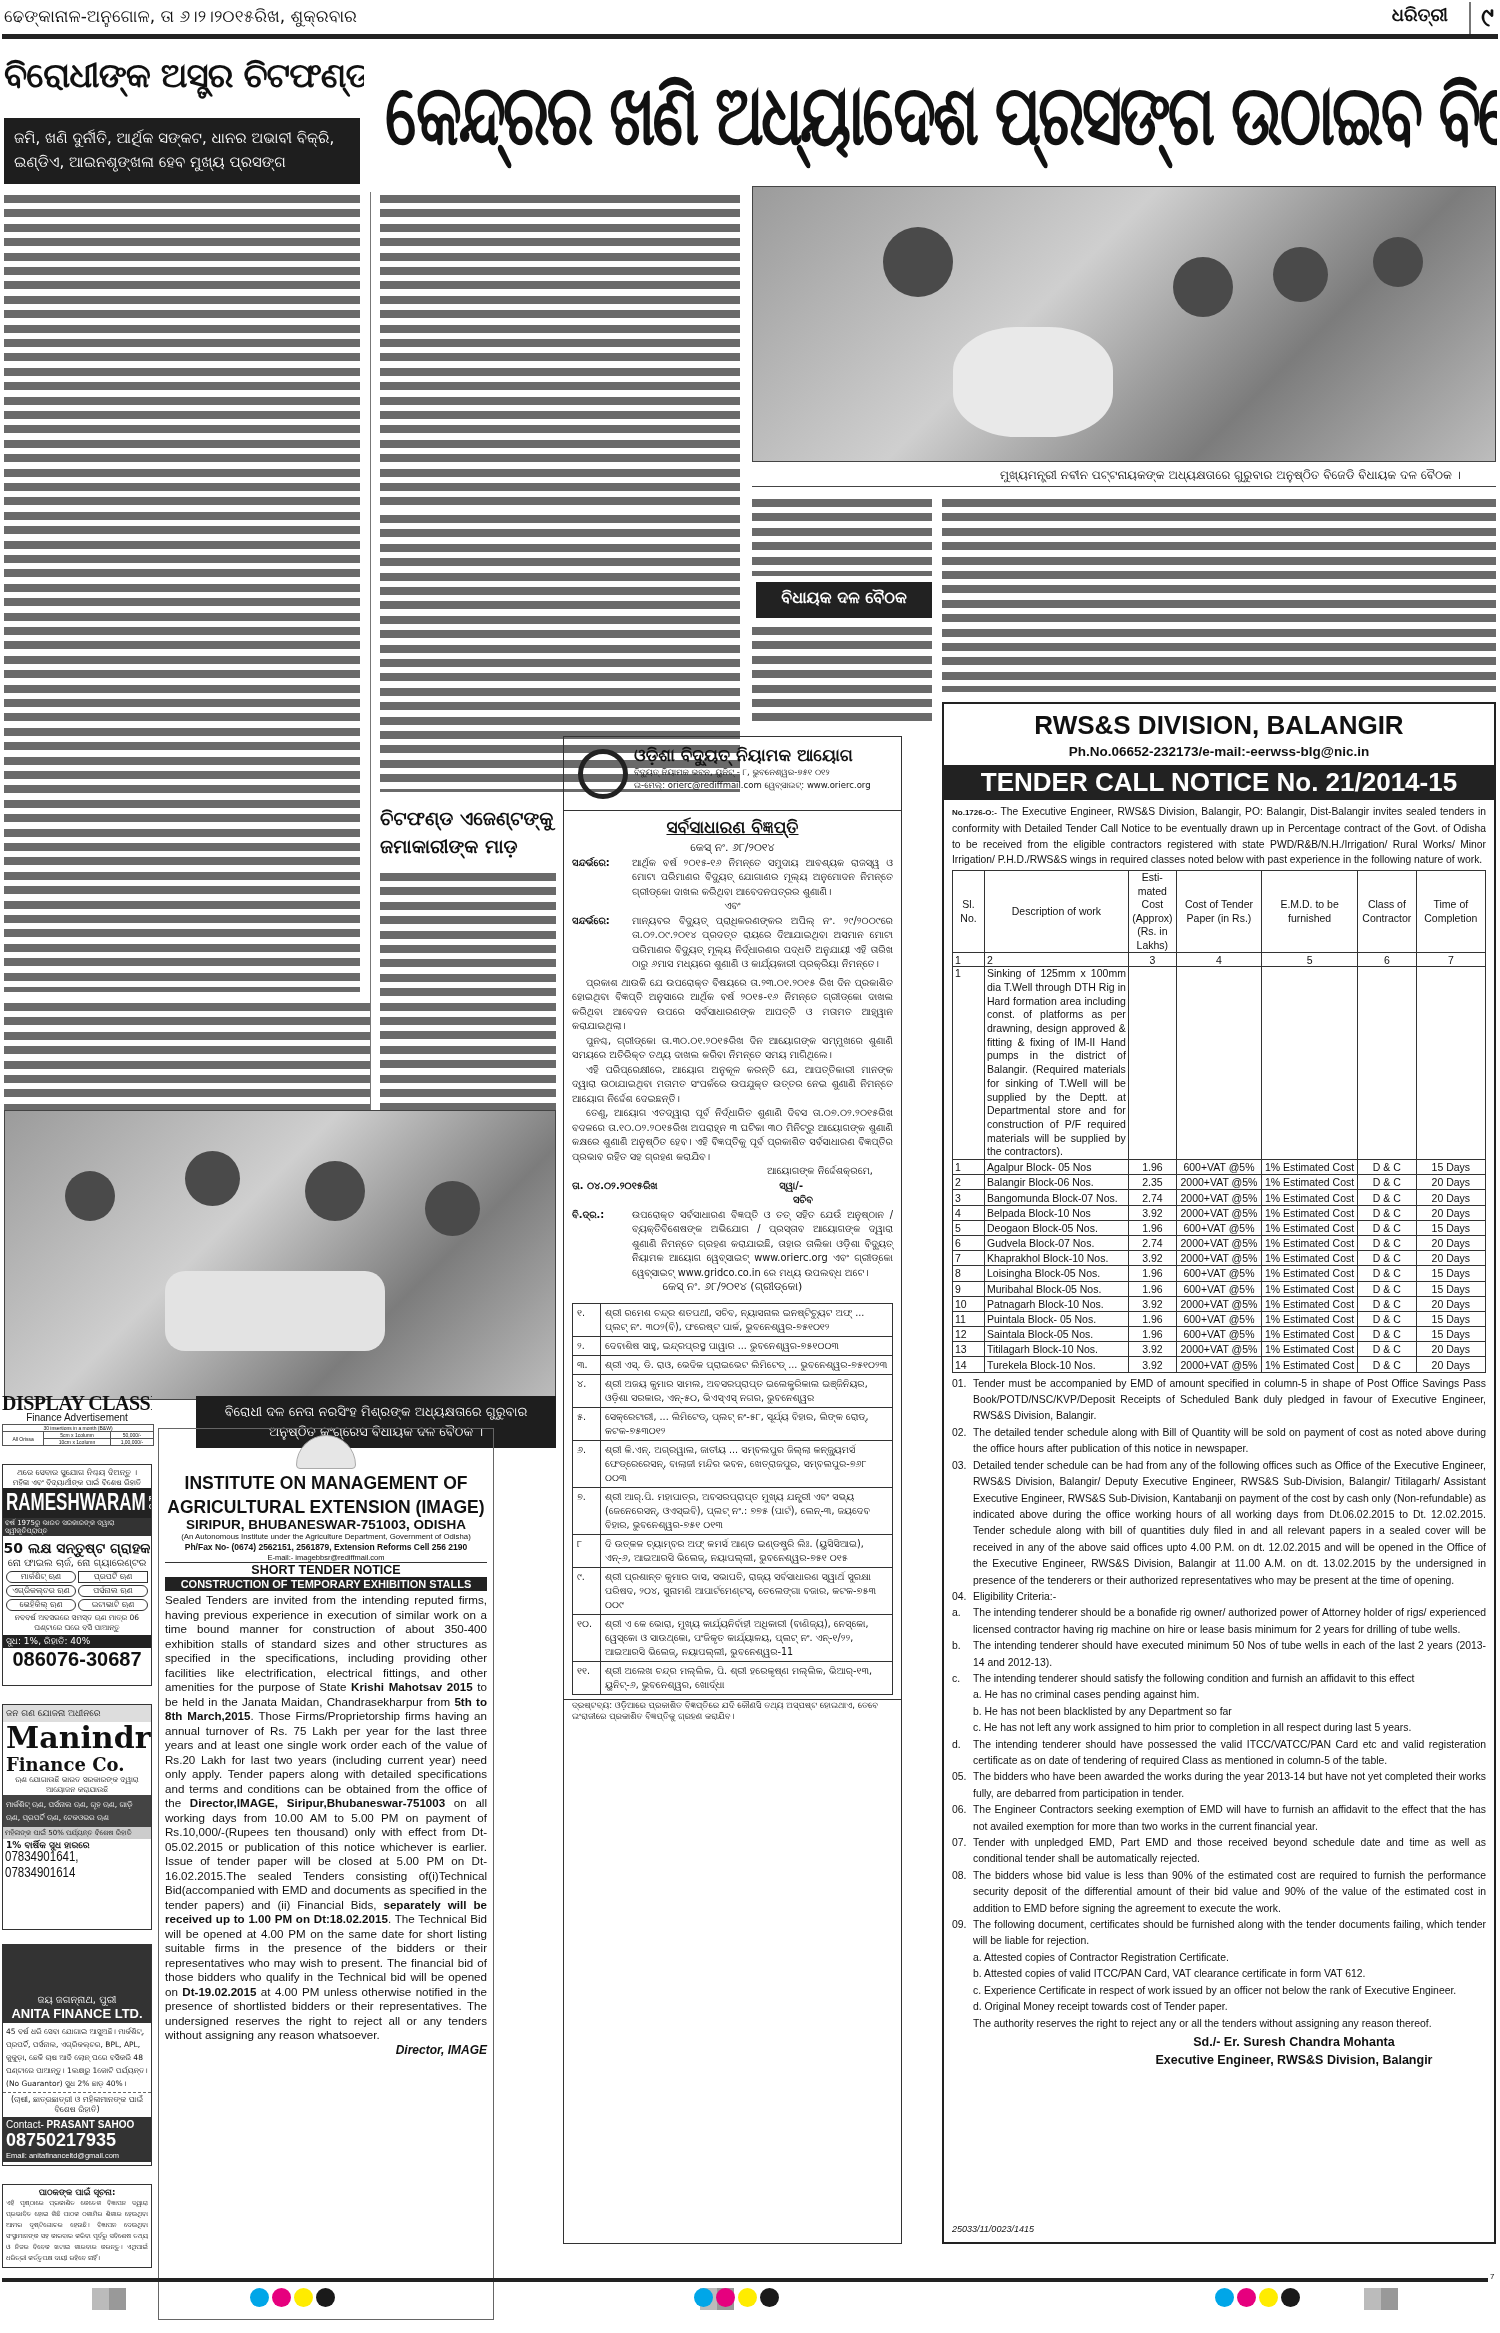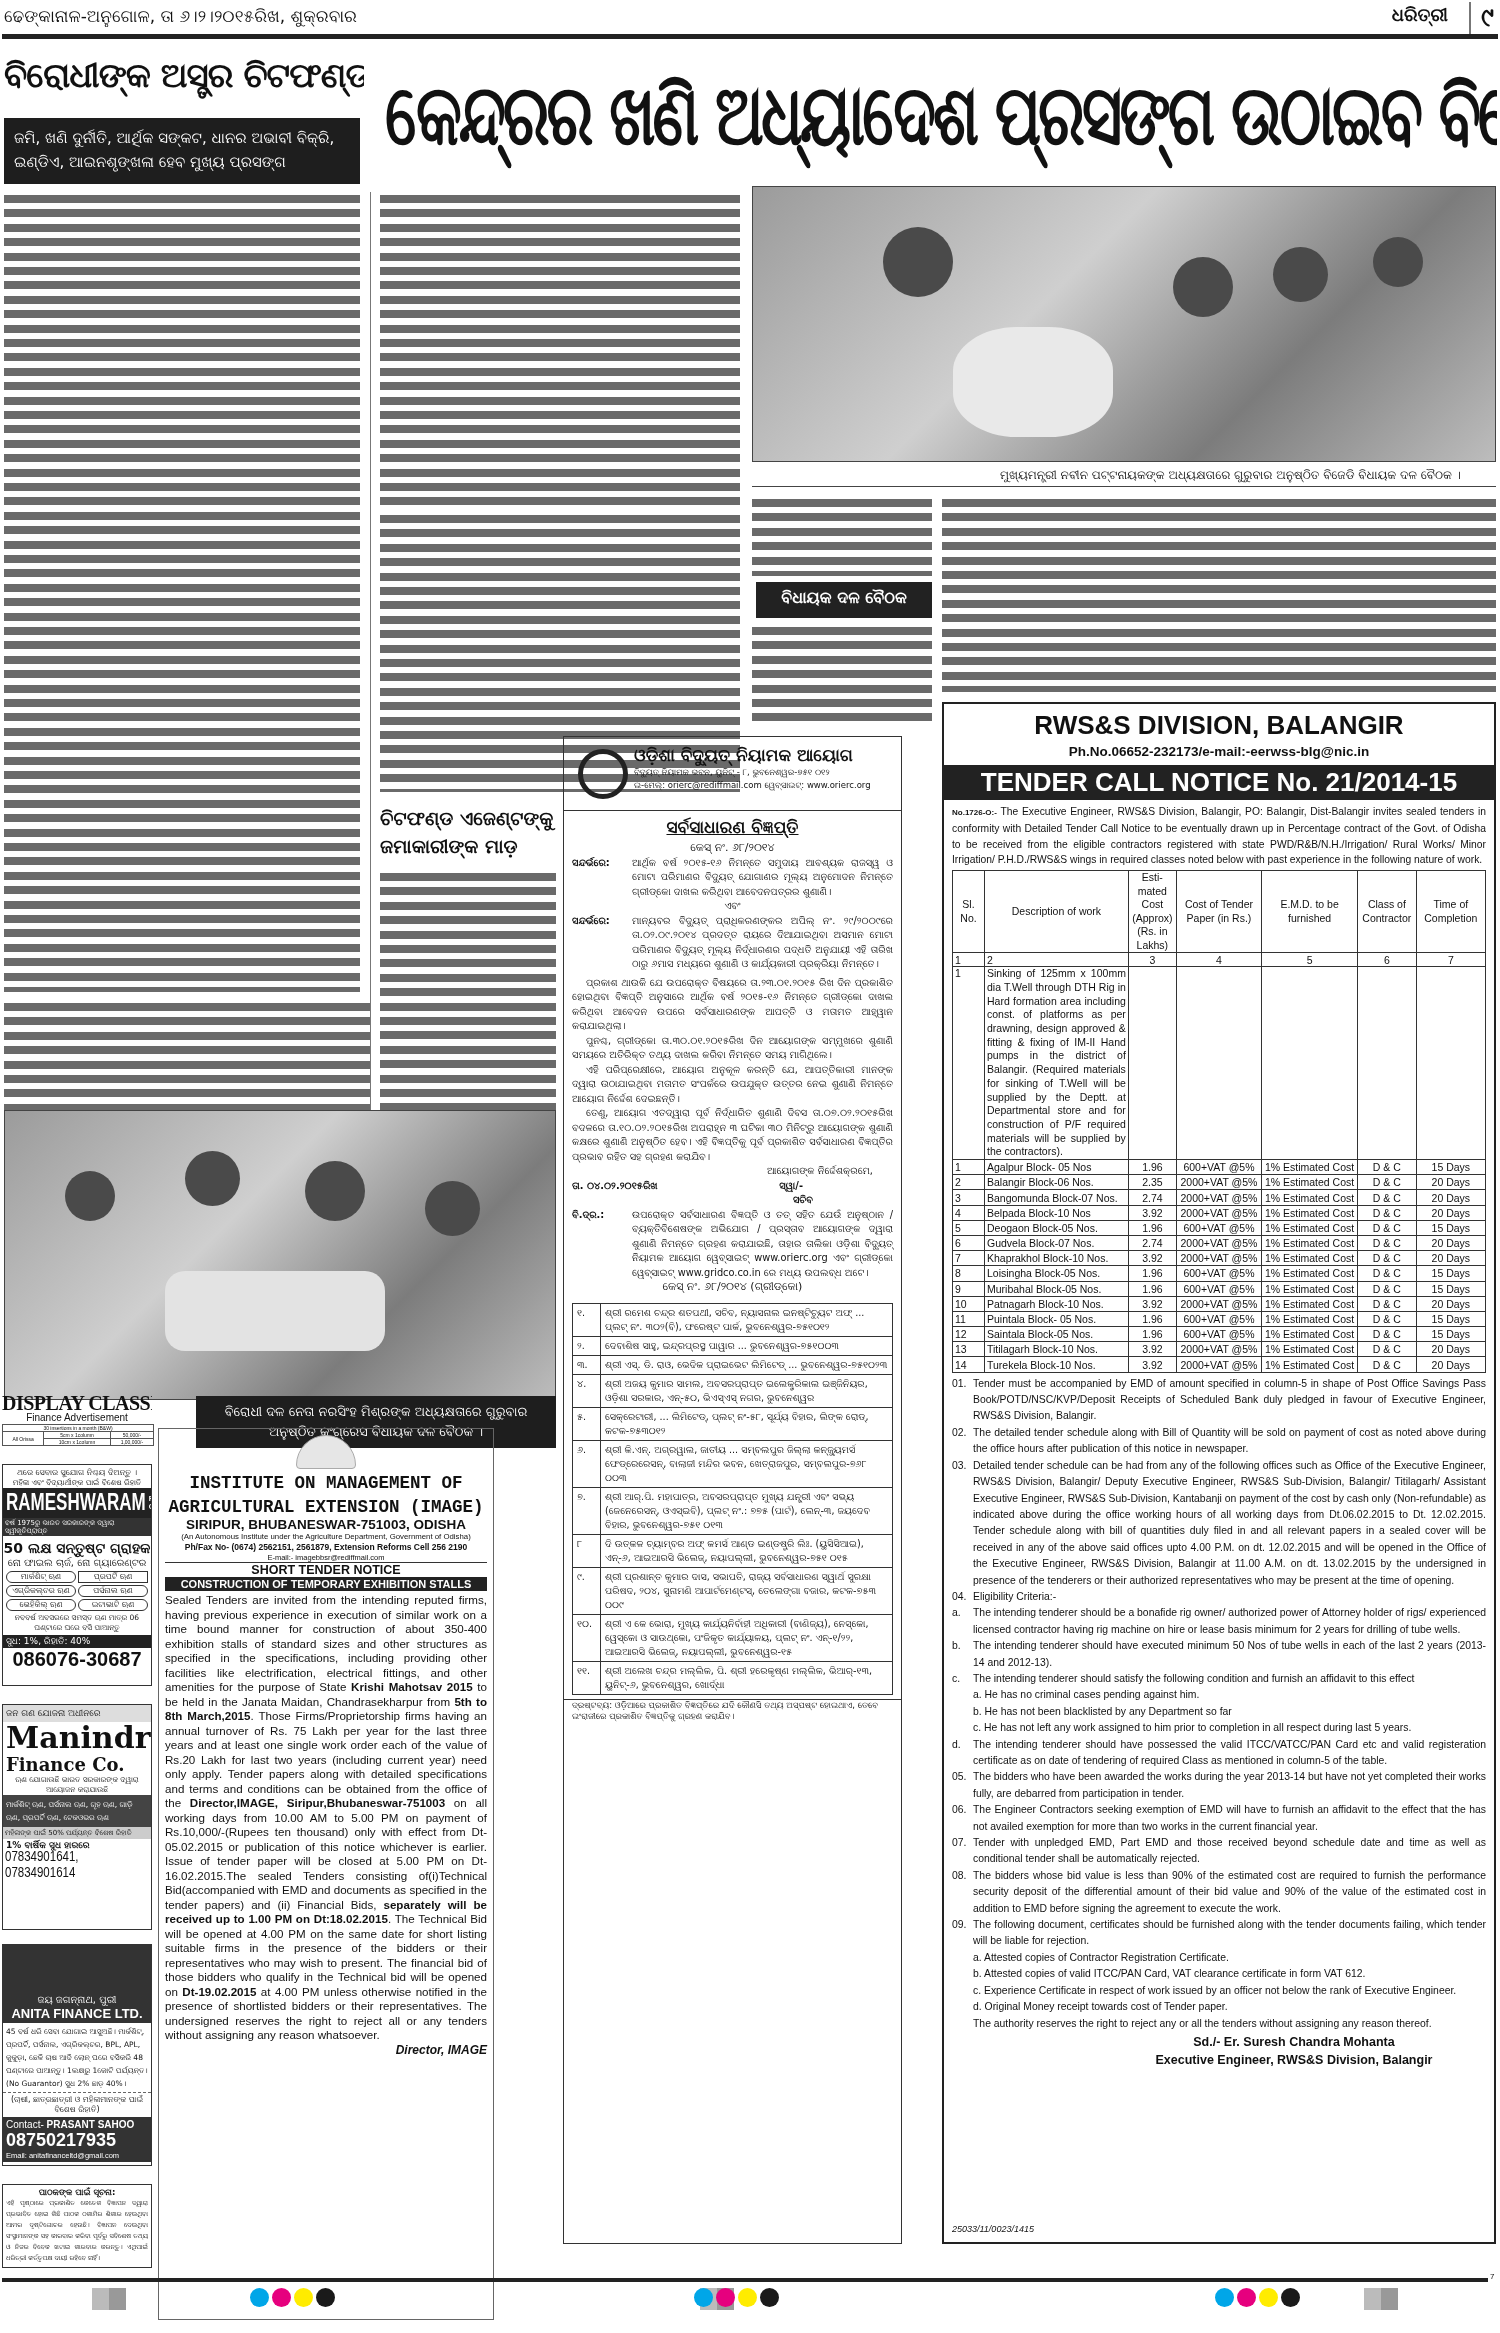--- a/index.html
+++ b/index.html
@@ -46,21 +46,21 @@
   .tender .note { display: flex; text-align: justify; }
   .tender .note .n { width: 21px; flex-shrink: 0; }
   .tender .note .tx { flex: 1; }
   .tender .sub { padding-left: 21px; text-align: justify; }
   .tender .sig { text-align: center; font-weight: bold; font-size: 12.5px; line-height: 16px; margin-top: 2px; padding-left: 150px; }
   .tender .ref { position: absolute; left: 8px; bottom: 8px; font-size: 9px; font-style: italic; }
 
   
   .image-ad { left: 158px; top: 1428px; width: 336px; height: 892px; border: 1px solid #666; padding: 0 6px; }
   .image-ad .emblem { width: 60px; height: 34px; margin: 6px auto 0; border: 1px solid #aaa; border-radius: 30px 30px 4px 4px; background: #e6e6e6; }
-  .image-ad .h1 { text-align: center; font-weight: bold; font-size: 17.5px; line-height: 20px; margin-top: 4px; font-family: Liberation Mono, monospace; }
+  .image-ad .h1 { text-align: center; font-weight: bold; font-size: 17.5px; line-height: 20px; margin-top: 4px; }
   .image-ad .h2 { text-align: center; font-weight: bold; font-size: 13.5px; }
   .image-ad .h3 { text-align: center; font-size: 7.8px; line-height: 10px; }
   .image-ad .h4 { text-align: center; font-size: 8.5px; font-weight: bold; line-height: 11px; }
   .image-ad .h5 { text-align: center; font-size: 7.5px; border-bottom: 1px solid #333; }
   .image-ad .sh { text-align: center; font-weight: bold; font-size: 12.5px; }
   .image-ad .band { background: #222; color: #fff; font-weight: bold; font-size: 11px; text-align: center; padding: 1px 0; }
   .image-ad .body { font-size: 11.6px; line-height: 14.5px; text-align: justify; margin-top: 2px; }
   .image-ad .dir { text-align: right; font-weight: bold; font-style: italic; font-size: 12px; }
 
   
@@ -298,21 +298,21 @@
         <tr>
           <td class="no">୮</td>
           <td>ଦି ଉତ୍କଳ ଚ୍ୟାମ୍ବର ଅଫ୍ କମର୍ସ ଆଣ୍ଡ ଇଣ୍ଡଷ୍ଟ୍ରି ଲିଃ. (ୟୁସିସିଆଇ), ଏନ୍-୬, ଆଇଆରସି ଭିଲେଜ୍, ନୟାପଲ୍ଲୀ, ଭୁବନେଶ୍ୱର-୭୫୧ ୦୧୫</td>
         </tr>
         <tr>
           <td class="no">୯.</td>
           <td>ଶ୍ରୀ ପ୍ରଶାନ୍ତ କୁମାର ଦାସ, ସଭାପତି, ରାଜ୍ୟ ସର୍ବସାଧାରଣ ସ୍ୱାର୍ଥ ସୁରକ୍ଷା ପରିଷଦ, ୨୦୪, ସୁନାମଣି ଆପାର୍ଟମେଣ୍ଟସ୍, ତେଲେଙ୍ଗା ବଜାର, କଟକ-୭୫୩ ୦୦୯</td>
         </tr>
         <tr>
           <td class="no">୧୦.</td>
-          <td>ଶ୍ରୀ ଏ କେ ଭୋରା, ମୁଖ୍ୟ କାର୍ଯ୍ୟନିର୍ବାହୀ ଅଧିକାରୀ (ବାଣିଜ୍ୟ), ନେସ୍‌କୋ, ୱେସ୍‌କୋ ଓ ସାଉଥ୍‌କୋ, ପଂଜିକୃତ କାର୍ଯ୍ୟାଳୟ, ପ୍ଲଟ୍ ନଂ. ଏନ୍-୧/୨୨, ଆଇଆରସି ଭିଲେଜ୍, ନୟାପଲ୍ଲୀ, ଭୁବନେଶ୍ୱର-୧୫</td>
+          <td>ଶ୍ରୀ ଏ କେ ଭୋରା, ମୁଖ୍ୟ କାର୍ଯ୍ୟନିର୍ବାହୀ ଅଧିକାରୀ (ବାଣିଜ୍ୟ), ନେସ୍‌କୋ, ୱେସ୍‌କୋ ଓ ସାଉଥ୍‌କୋ, ପଂଜିକୃତ କାର୍ଯ୍ୟାଳୟ, ପ୍ଲଟ୍ ନଂ. ଏନ୍-୧/୨୨, ଆଇଆରସି ଭିଲେଜ୍, ନୟାପଲ୍ଲୀ, ଭୁବନେଶ୍ୱର-11</td>
         </tr>
         <tr>
           <td class="no">୧୧.</td>
           <td>ଶ୍ରୀ ଅଲେଖ ଚନ୍ଦ୍ର ମଲ୍ଲିକ, ପି. ଶ୍ରୀ ହରେକୃଷ୍ଣ ମଲ୍ଲିକ, ଭିଆର୍-୧୩, ୟୁନିଟ୍-୬, ଭୁବନେଶ୍ୱର, ଖୋର୍ଦ୍ଧା</td>
         </tr>
       </tbody>
   </table>
   <div style="font-size:8.5px; padding:0 8px; font-family:'DejaVu Sans',sans-serif; border-top:1px solid #333;">ଦ୍ରଷ୍ଟବ୍ୟ: ଓଡ଼ିଆରେ ପ୍ରକାଶିତ ବିଜ୍ଞପ୍ତିରେ ଯଦି କୌଣସି ତଥ୍ୟ ଅସ୍ପଷ୍ଟ ହୋଇଥାଏ, ତେବେ ଇଂରାଜୀରେ ପ୍ରକାଶିତ ବିଜ୍ଞପ୍ତିକୁ ଗ୍ରହଣ କରାଯିବ।</div>
 </div>
 

